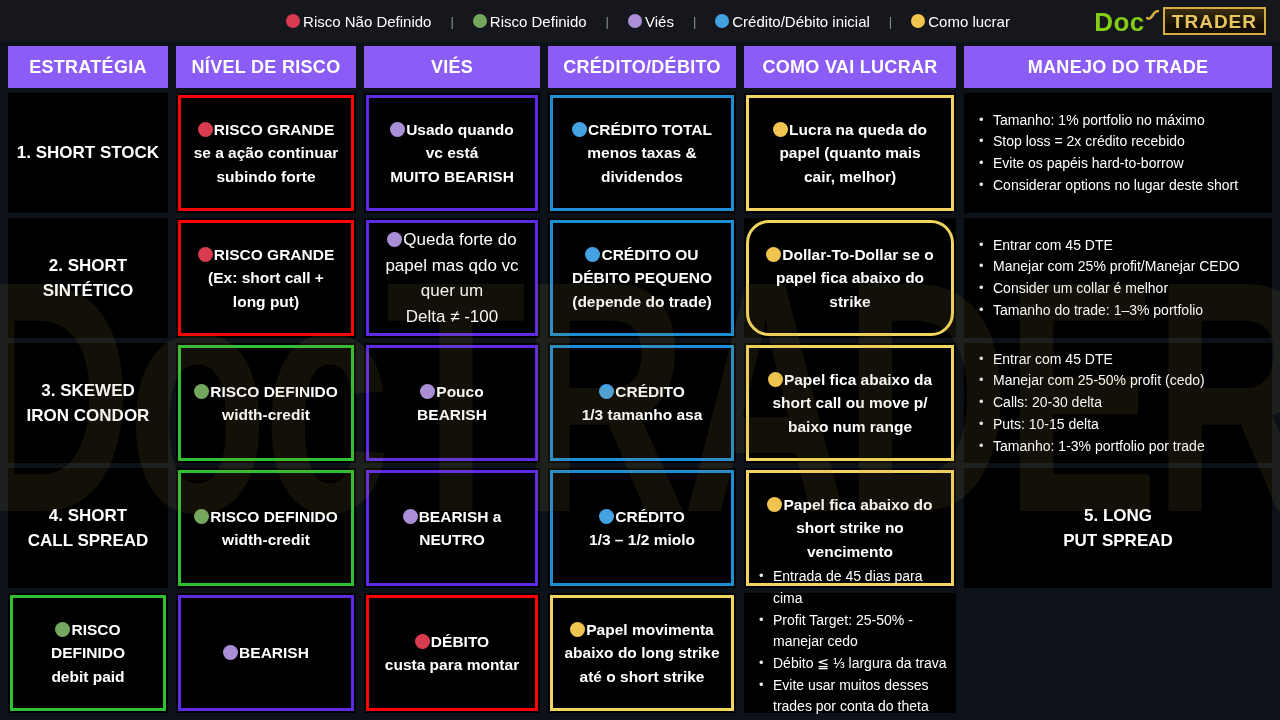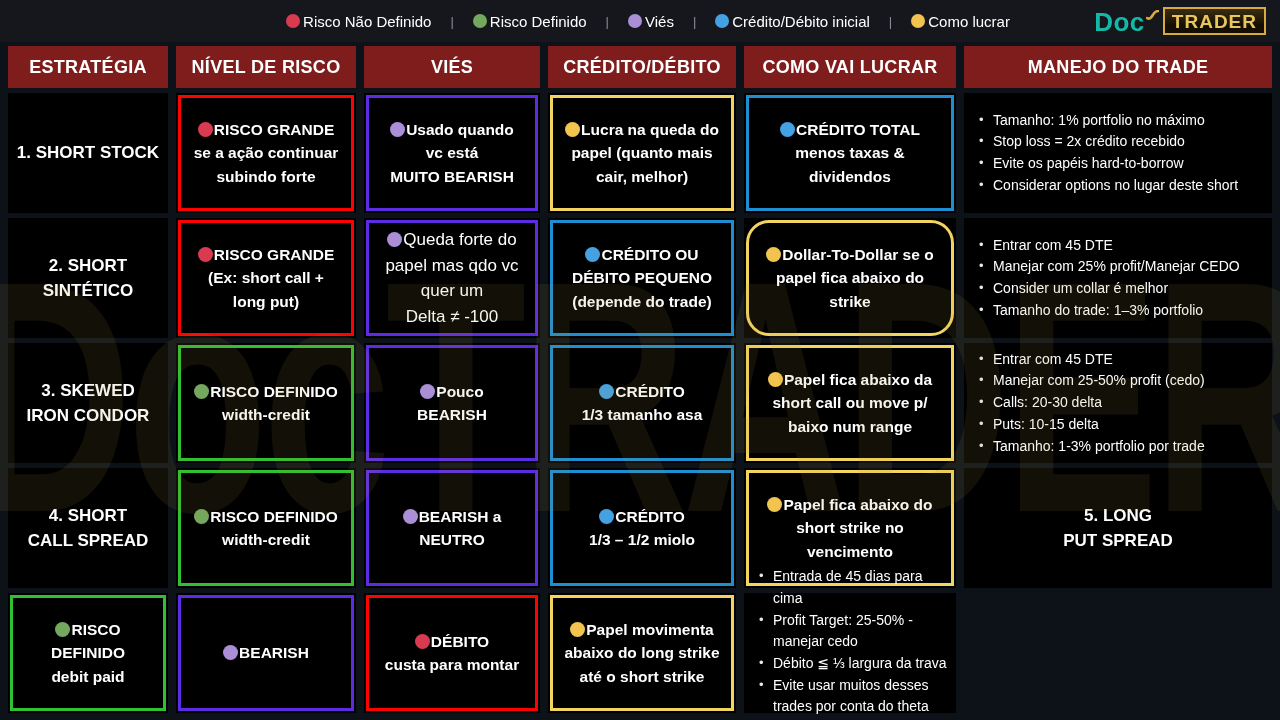--- a/index.html
+++ b/index.html
@@ -9,37 +9,37 @@
     font-family:"Liberation Sans",sans-serif;
   }
   
   .topbar{height:42px;background:#16161d;display:flex;align-items:center;position:relative;}
   .legend{flex:1;display:flex;justify-content:center;align-items:center;padding-left:16px;}
   .legend-item{display:flex;align-items:center;font-size:15px;font-weight:400;}
   .legend-item .dot{margin-right:3px;}
   .legend-sep{color:#8a8f98;margin:0 19px;font-size:13px;}
   .dot{width:14px;height:14px;border-radius:50%;display:inline-block;flex:none;}
   .logo{position:absolute;right:14px;top:7px;display:flex;align-items:flex-end;}
-  .logo-doc{color:#14b8a6;font-size:26px;font-weight:700;line-height:1;letter-spacing:.5px;}
+  .logo-doc{color:#84cc16;font-size:26px;font-weight:700;line-height:1;letter-spacing:.5px;}
   .logo-swoosh{margin:0 2px 10px 1px;}
   .logo-trader{
     border:2px solid #d8ab40;color:#e8c55e;font-weight:700;font-size:19px;line-height:1;
     padding:3px 7px 2px;letter-spacing:1px;margin-left:2px;
     background:linear-gradient(180deg,#3a2d10 0%,#140e03 70%);
   }
   
   .grid{
     display:grid;
     grid-template-columns:160px 180px 176px 188px 212px 1fr;
     grid-template-rows:42px repeat(5,120px);
     column-gap:8px;row-gap:5px;
     padding:4px 8px 6px;
   }
   .hcell{
-    background:#7f1d1d;display:flex;align-items:center;justify-content:center;
+    background:#8b5cf6;display:flex;align-items:center;justify-content:center;
     font-weight:700;font-size:18px;letter-spacing:.3px;
   }
   .cell{background:#000;}
   .strategy{
     display:flex;flex-direction:column;align-items:center;justify-content:center;
     font-weight:700;font-size:17px;line-height:1.5;text-align:center;padding:0 8px;
   }
   .boxcell{display:flex;padding:2px;}
   .box{
     flex:1;border:3px solid #fff;display:flex;flex-direction:column;align-items:center;justify-content:center;
@@ -118,31 +118,31 @@
       </div>
     </div>
     <div class="cell boxcell">
       <div class="box" style="border-color: rgb(93, 43, 228);">
         <span class="line"><span class="dot" style="background: rgb(171, 143, 214);"></span>Usado quando</span>
         <span class="line">vc está</span>
         <span class="line">MUITO BEARISH</span>
       </div>
     </div>
     <div class="cell boxcell">
+      <div class="box" style="border-color: rgb(30, 142, 210);">
+        <span class="line"><span class="dot" style="background: rgb(69, 162, 226);"></span>CRÉDITO TOTAL</span>
+        <span class="line">menos taxas &amp;</span>
+        <span class="line">dividendos</span>
+      </div>
+    </div>
+    <div class="cell boxcell">
       <div class="box" style="border-color: rgb(242, 213, 94);">
         <span class="line"><span class="dot" style="background: rgb(240, 196, 78);"></span>Lucra na queda do</span>
         <span class="line">papel (quanto mais</span>
         <span class="line">cair, melhor)</span>
-      </div>
-    </div>
-    <div class="cell boxcell">
-      <div class="box" style="border-color: rgb(30, 142, 210);">
-        <span class="line"><span class="dot" style="background: rgb(69, 162, 226);"></span>CRÉDITO TOTAL</span>
-        <span class="line">menos taxas &amp;</span>
-        <span class="line">dividendos</span>
       </div>
     </div>
     <div class="cell manejo">
       <ul>
         <li>Tamanho: 1% portfolio no máximo</li>
         <li>Stop loss = 2x crédito recebido</li>
         <li>Evite os papéis hard-to-borrow</li>
         <li>Considerar options no lugar deste short</li>
       </ul>
     </div>

